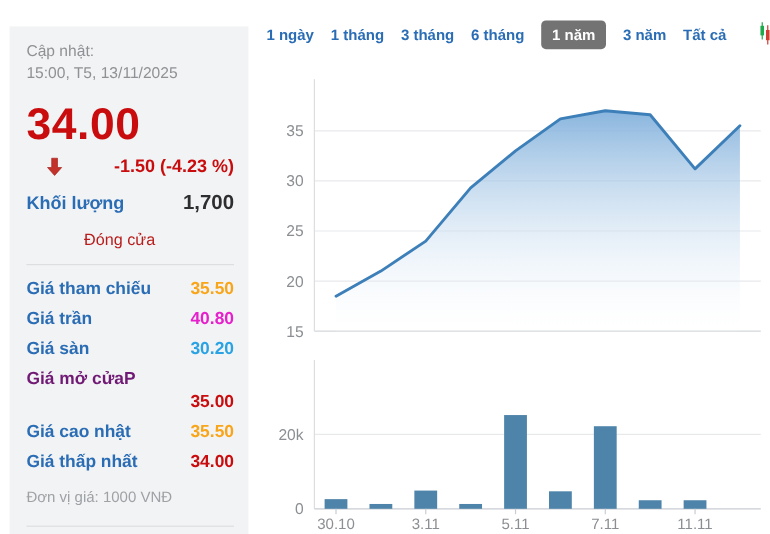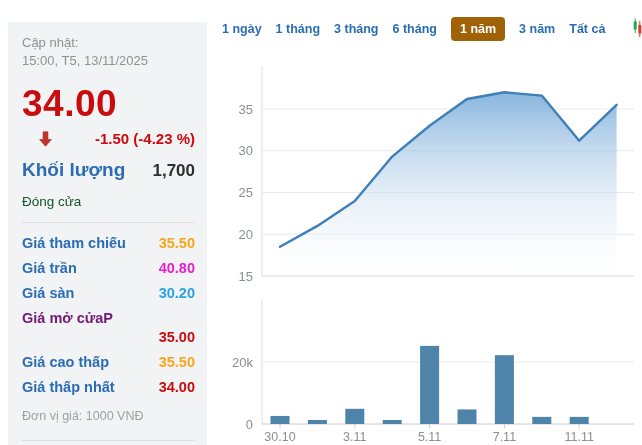--- a/index.html
+++ b/index.html
@@ -13,36 +13,36 @@
   .panel{
     position:absolute;left:8px;top:22px;width:199px;height:435px;
     background:#f2f3f4;box-sizing:border-box;
     padding:12px 12px 0 14px;
   }
   .updated{font-size:13px;color:#8f9194;line-height:18px;}
   .price{font-size:37px;font-weight:800;color:#c90c0e;margin-top:13px;letter-spacing:.5px;}
   .change{margin:5px 0 0 16px;color:#c90c0e;font-weight:700;font-size:15px;display:flex;align-items:center;gap:5px;justify-content:space-between;}
   .change svg{display:block;}
   .kl{display:flex;justify-content:space-between;align-items:baseline;margin-top:12px;}
-  .kl .lbl{color:#2a6db5;font-weight:700;font-size:19px;}
+  .kl .lbl{color:#2a6db5;font-weight:700;font-size:15px;}
   .kl .val{color:#2e2e30;font-weight:700;font-size:17px;}
-  .session{color:#14532d;font-size:13.5px;margin-top:13px;}
+  .session{color:#b91c1c;font-size:13.5px;margin-top:13px;margin-left:48px;}
   .div{border-top:1px solid #dcdee0;margin-top:13px;}
   .prow{display:flex;justify-content:space-between;margin-top:9px;font-size:14.5px;font-weight:700;line-height:16px;}
   .prow .lbl{color:#2a6db5;}
   .open-lbl{margin-top:9px;color:#701a75;font-weight:700;font-size:14.5px;line-height:16px;}
   .open-val{text-align:right;font-weight:700;font-size:14.5px;margin-top:3px;line-height:16px;}
   .unit{color:#9ea1a5;font-size:12.5px;margin-top:14px;}
   .div2{border-top:1px solid #dcdee0;margin-top:17px;}
   .foreign{margin-top:12px;color:#2a6db5;font-weight:700;font-size:14.5px;}
   
   .tabs{position:absolute;left:222px;top:17px;display:flex;align-items:center;gap:30px;z-index:3;}
   #tabs-list{display:flex;align-items:center;gap:14px;}
   .tab{color:#2a6db5;font-weight:700;font-size:12.5px;white-space:nowrap;cursor:pointer;line-height:18px;}
-  .tab.active{background:#a16207;color:#fff;padding:3px 9px;border-radius:4px;}
+  .tab.active{background:#737373;color:#fff;padding:3px 9px;border-radius:4px;}
   .candle-btn{display:flex;cursor:pointer;margin-left:-2px;}
   
   #chart-svg{position:absolute;left:0;top:0;width:642px;height:445px;z-index:1;}
   .axlbl{font-family:"Liberation Sans","DejaVu Sans",sans-serif;font-size:13px;fill:#8b8e92;}
   .xlbl{font-family:"Liberation Sans","DejaVu Sans",sans-serif;font-size:12.5px;fill:#8b8e92;}
 </style>
 </head>
 <body>
 
 <svg id="chart-svg" viewBox="0 0 642 445" aria-hidden="true">
@@ -135,21 +135,21 @@
   </div>
   <div class="prow">
     <span class="lbl">Giá sàn</span>
     <span class="val" style="color: rgb(41, 163, 227);">30.20</span>
   </div>
 
   <div class="open-lbl">Giá mở cửaP</div>
   <div class="open-val" style="color: rgb(201, 12, 14);">35.00</div>
 
   <div class="prow">
-    <span class="lbl">Giá cao thấp</span>
+    <span class="lbl">Giá cao nhật</span>
     <span class="val" style="color: rgb(249, 165, 26);">35.50</span>
   </div>
   <div class="prow">
     <span class="lbl">Giá thấp nhất</span>
     <span class="val" style="color: rgb(201, 12, 14);">34.00</span>
   </div>
 
   <div class="unit">Đơn vị giá: 1000 VNĐ</div>
 
   <div class="div2"></div>

